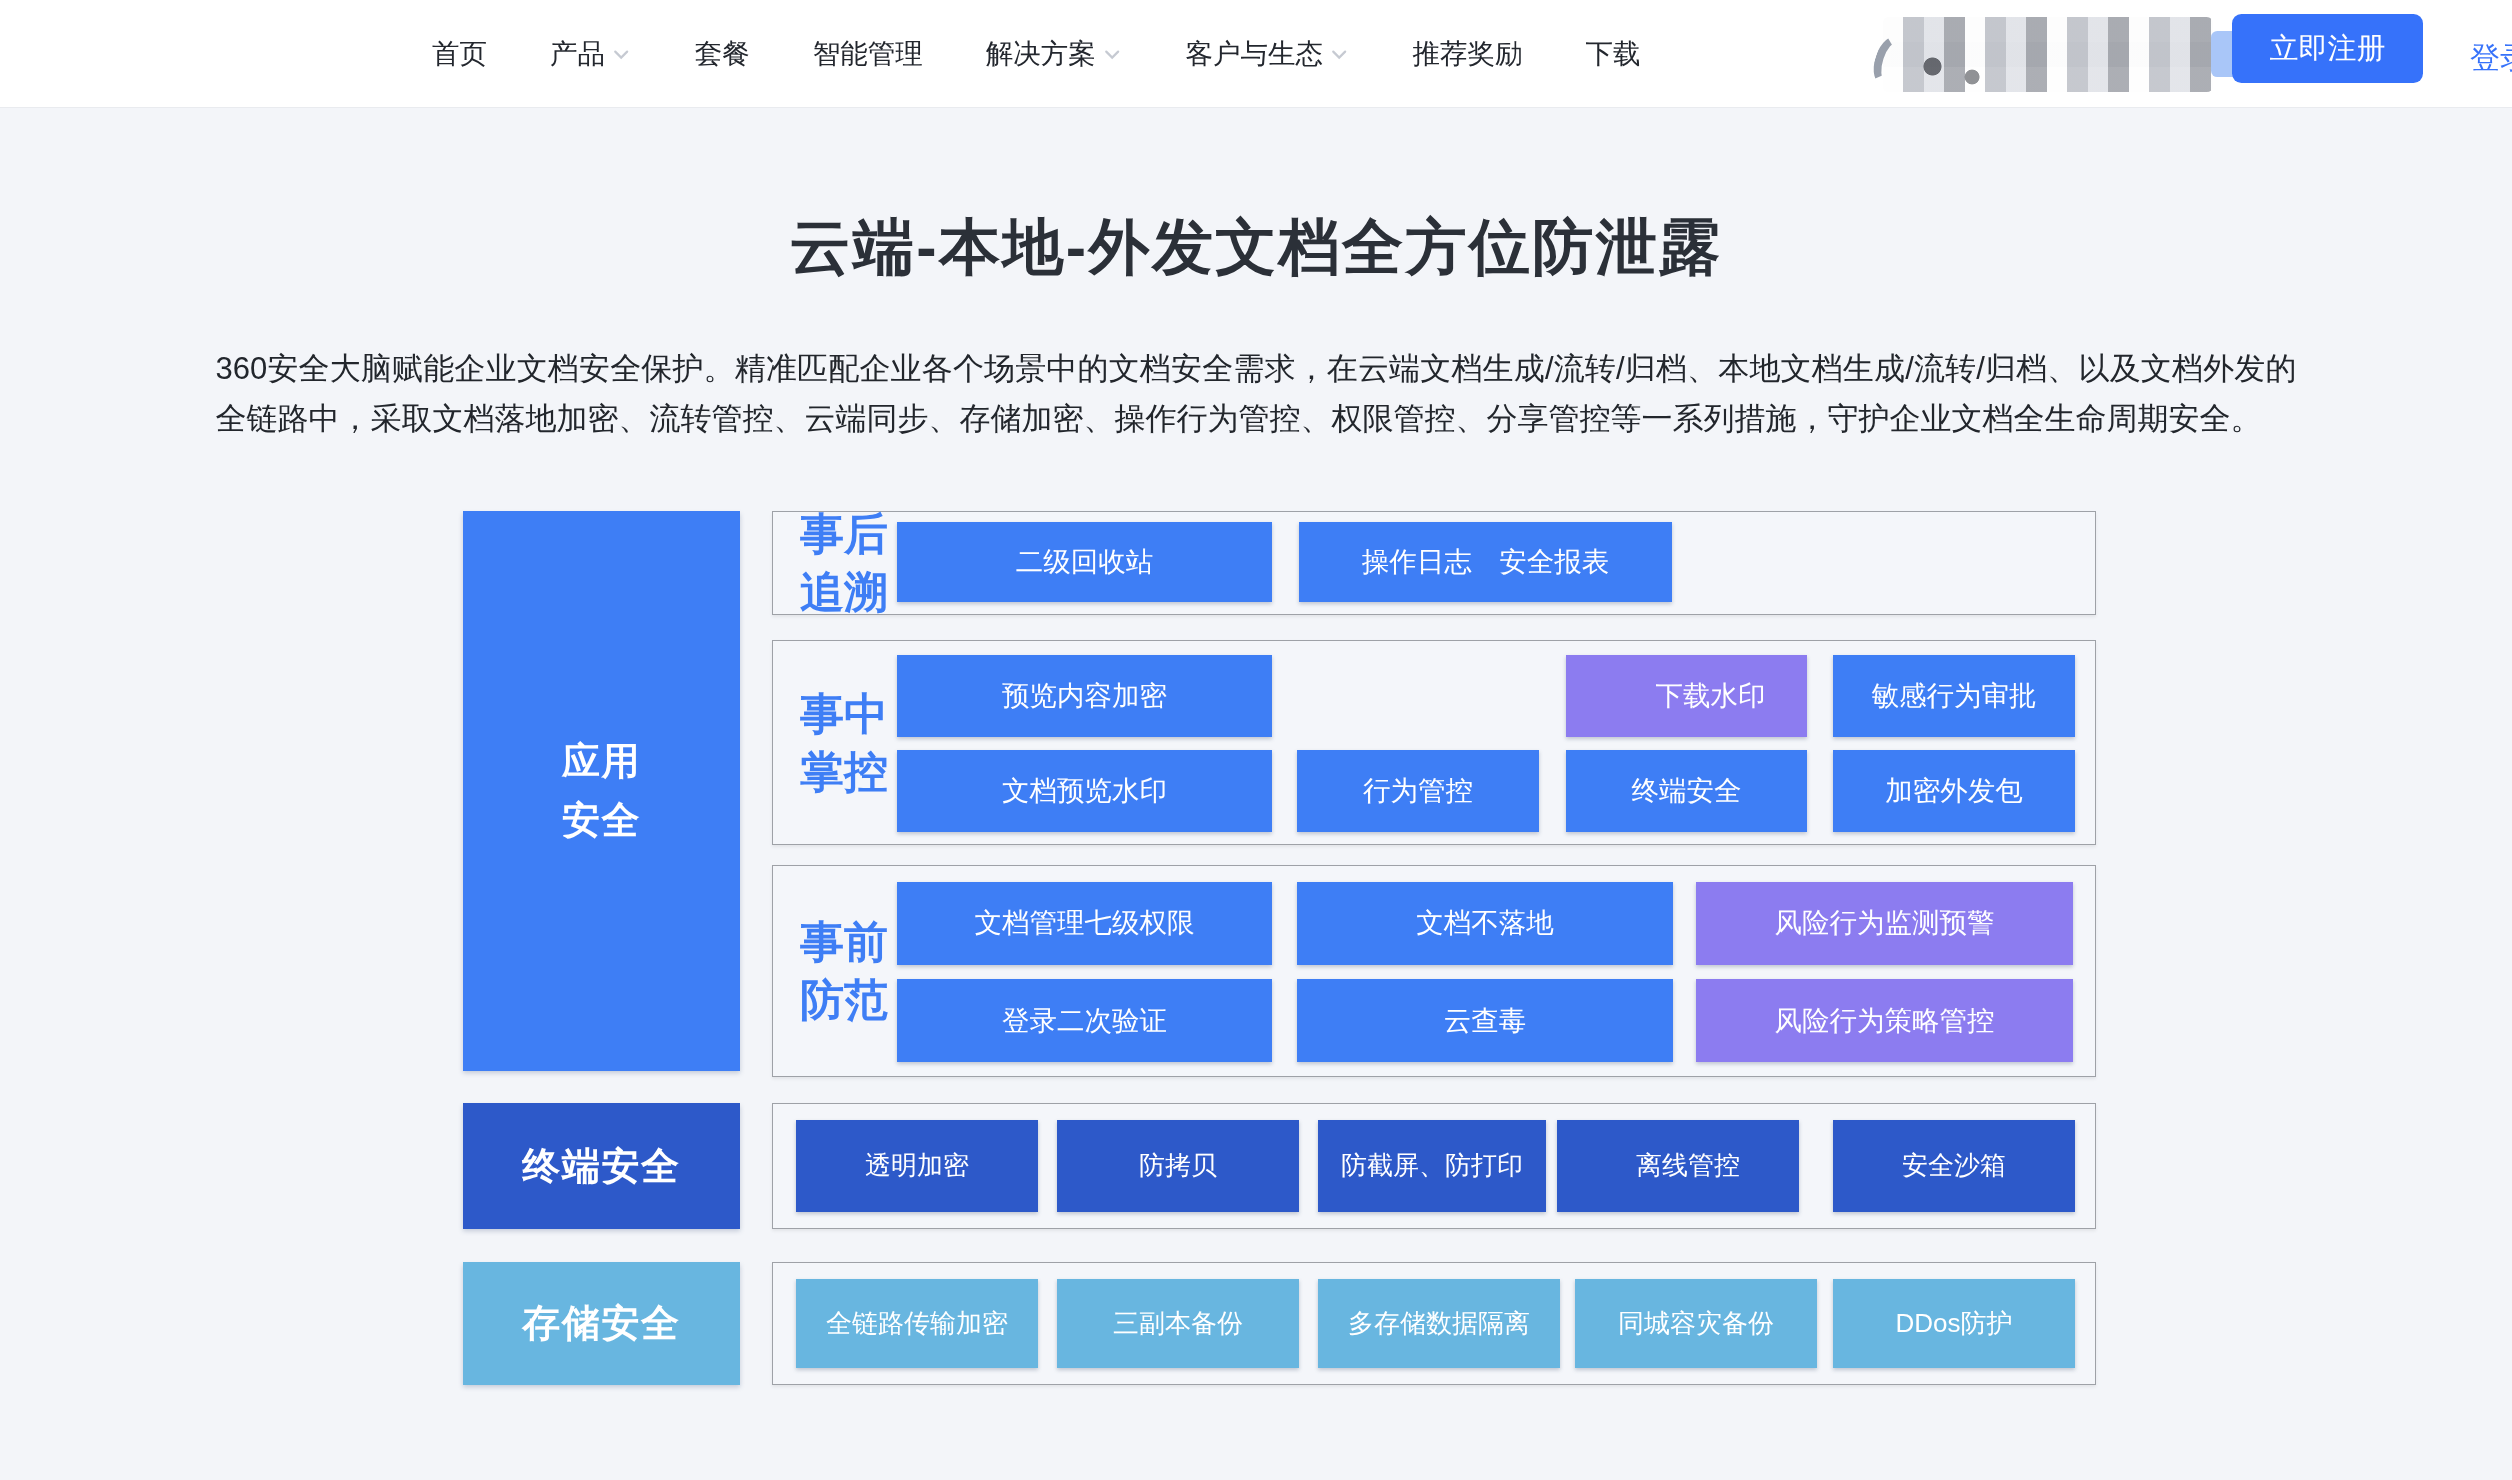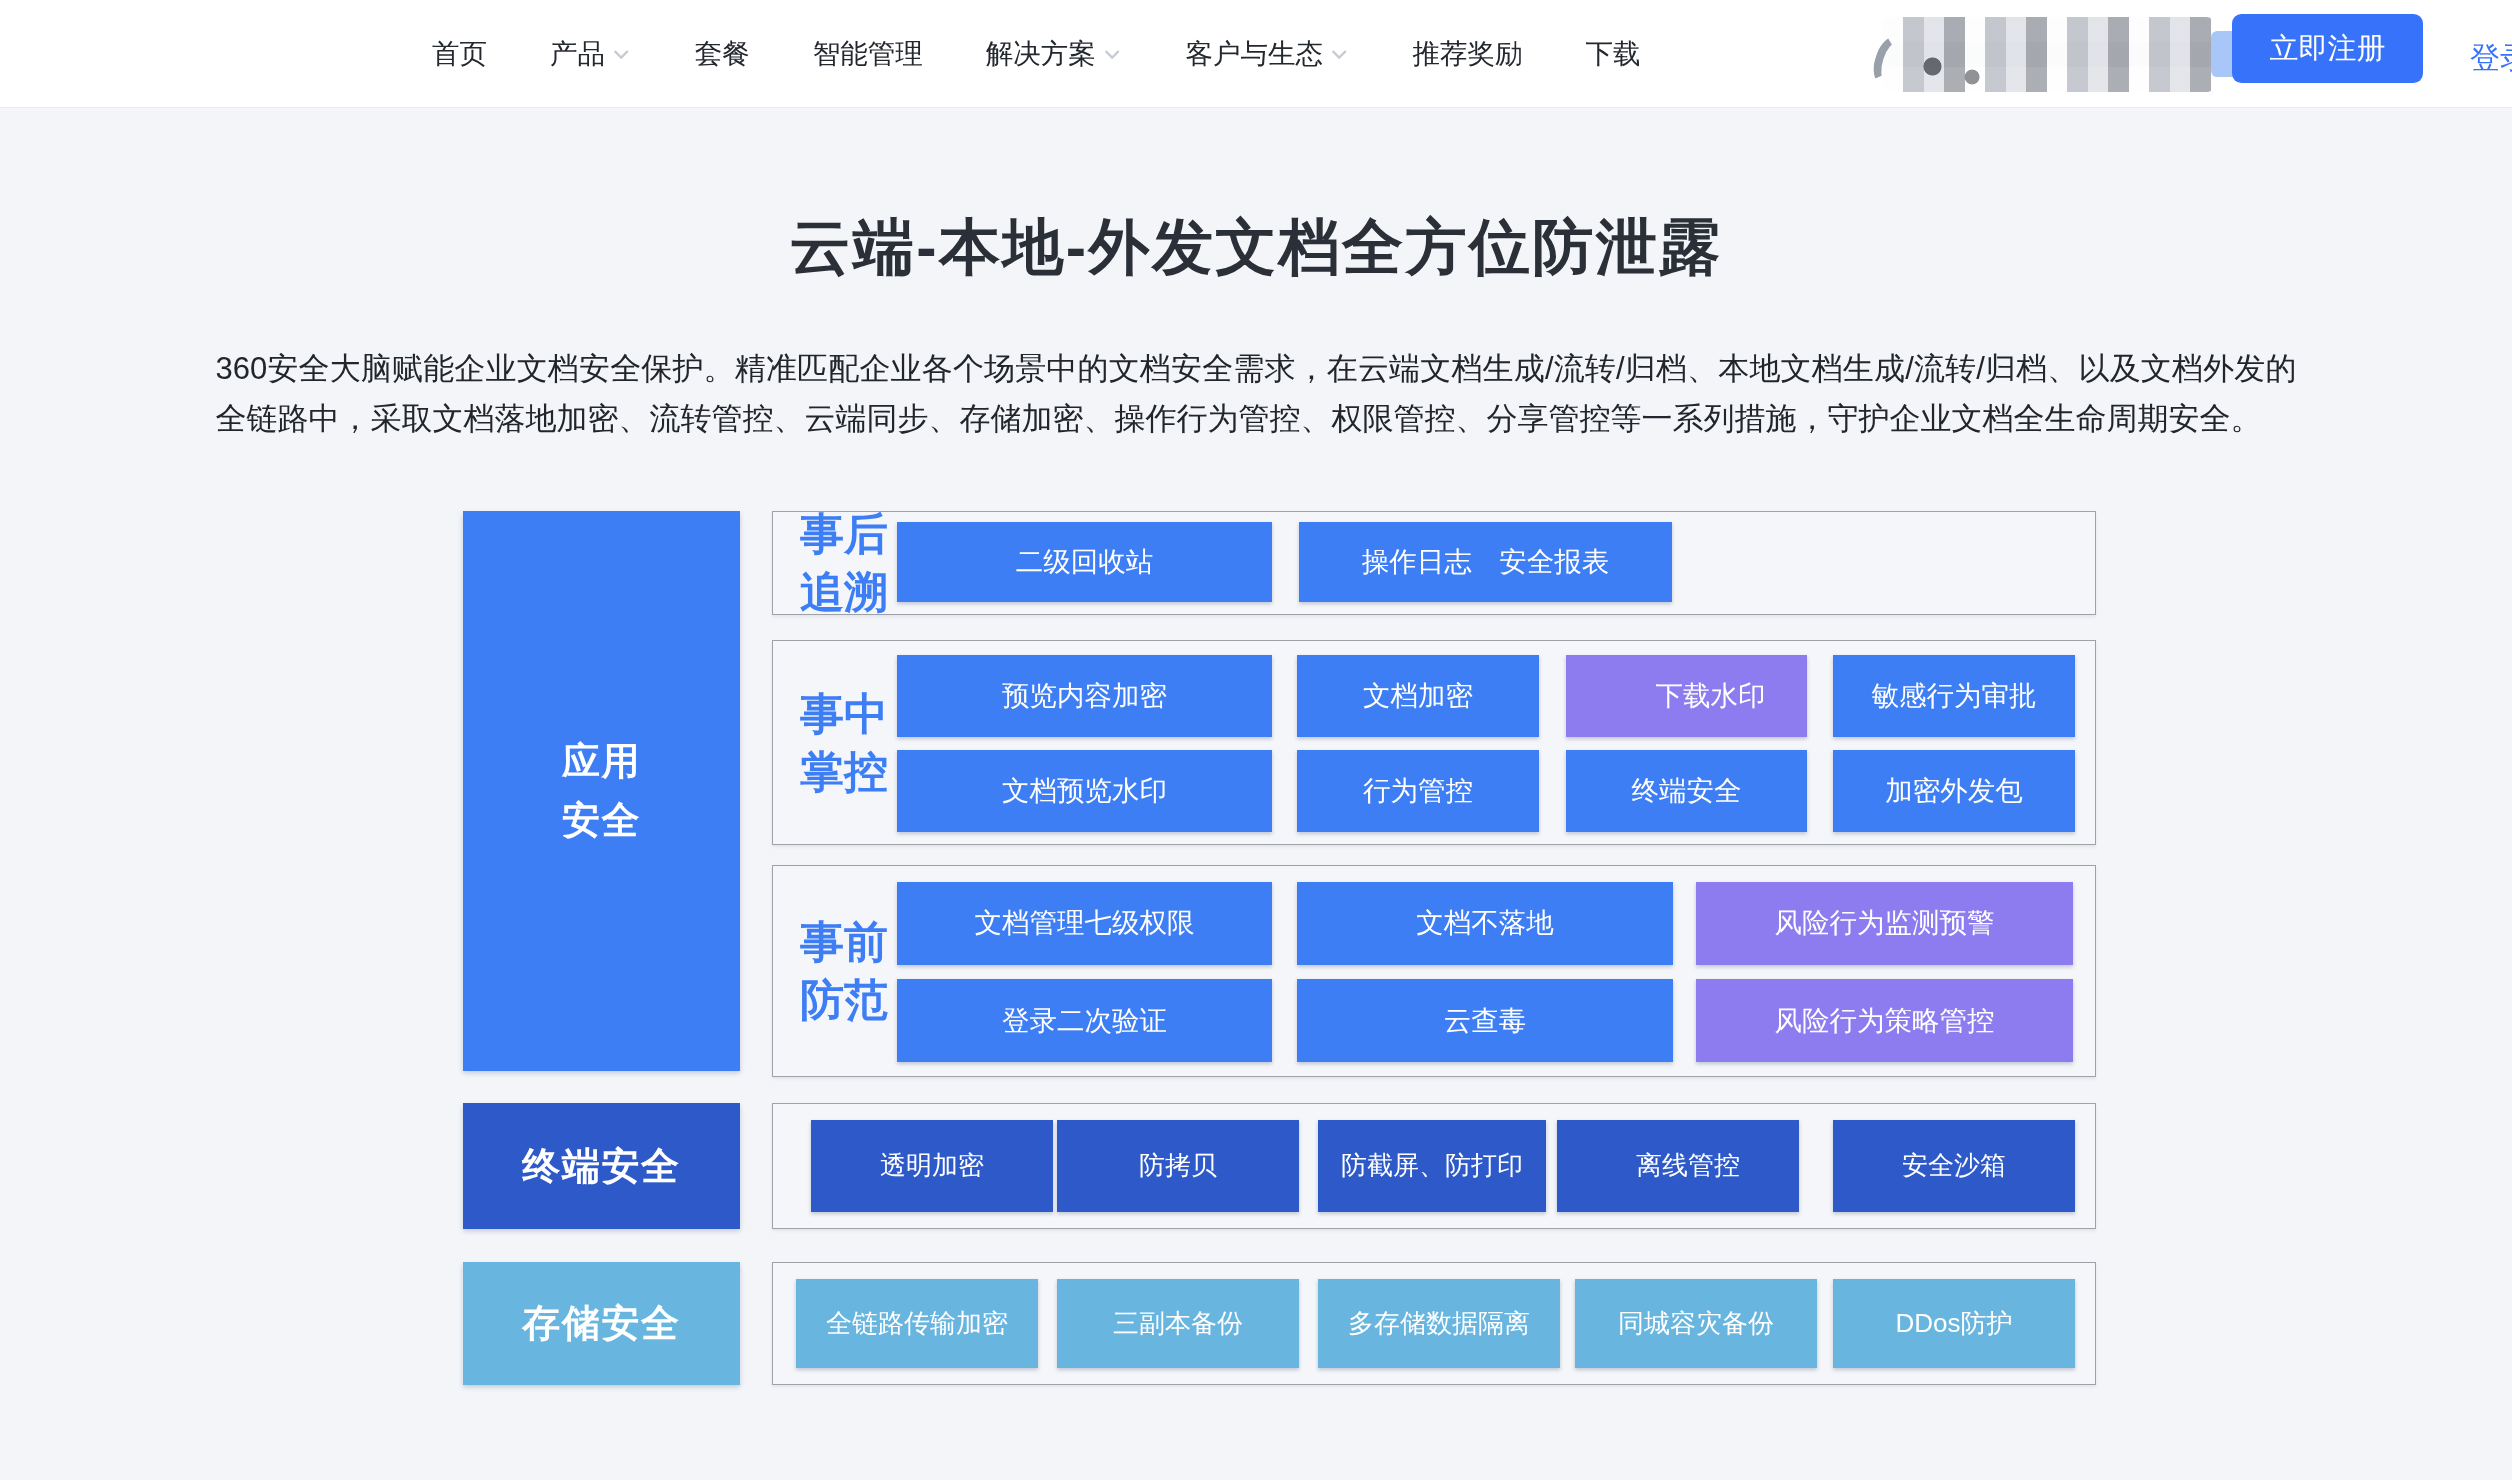--- a/index.html
+++ b/index.html
@@ -123,21 +123,20 @@
     <div class="fbox" style="left:124px;top:10.2px;width:375px;height:80px;">二级回收站</div>
     <div class="fbox" style="left:526px;top:10.2px;width:373px;height:80px;">操作日志　安全报表</div>
   </div>
 
   <div class="panel" style="top:129px;height:205px;">
     <div class="panel-label">
       <div>事中</div>
       <div>掌控</div>
     </div>
     <div class="fbox" style="left:124px;top:14px;width:375px;height:82px;">预览内容加密</div>
-    <div class="fbox" style="left:524px;top:14px;width:242px;height:82px;">文档加密</div>
     <div class="fbox purple" style="left:793px;top:14px;width:241px;height:82px;padding-left:48px;">下载水印</div>
     <div class="fbox" style="left:1060px;top:14px;width:242px;height:82px;">敏感行为审批</div>
     <div class="fbox" style="left:124px;top:109px;width:375px;height:82px;">文档预览水印</div>
     <div class="fbox" style="left:524px;top:109px;width:242px;height:82px;">行为管控</div>
     <div class="fbox" style="left:793px;top:109px;width:241px;height:82px;">终端安全</div>
     <div class="fbox" style="left:1060px;top:109px;width:242px;height:82px;">加密外发包</div>
   </div>
 
   <div class="panel" style="top:354px;height:212px;">
     <div class="panel-label">
@@ -146,21 +145,21 @@
     </div>
     <div class="fbox" style="left:124px;top:15.7px;width:375px;height:83px;">文档管理七级权限</div>
     <div class="fbox" style="left:524px;top:15.7px;width:376px;height:83px;">文档不落地</div>
     <div class="fbox purple" style="left:923px;top:15.7px;width:377px;height:83px;">风险行为监测预警</div>
     <div class="fbox" style="left:124px;top:113px;width:375px;height:83px;">登录二次验证</div>
     <div class="fbox" style="left:524px;top:113px;width:376px;height:83px;">云查毒</div>
     <div class="fbox purple" style="left:923px;top:113px;width:377px;height:83px;">风险行为策略管控</div>
   </div>
 
   <div class="panel p45" style="top:592px;height:126px;">
-    <div class="fbox dark" style="left:23px;top:15.7px;width:242px;height:92px;margin-left:15px;">透明加密</div>
+    <div class="fbox dark" style="left:23px;top:15.7px;width:242px;height:92px;">透明加密</div>
     <div class="fbox dark" style="left:284px;top:15.7px;width:242px;height:92px;">防拷贝</div>
     <div class="fbox dark" style="left:545px;top:15.7px;width:228px;height:92px;">防截屏、防打印</div>
     <div class="fbox dark" style="left:784px;top:15.7px;width:242px;height:92px;padding-left:20px;">离线管控</div>
     <div class="fbox dark" style="left:1060px;top:15.7px;width:242px;height:92px;">安全沙箱</div>
   </div>
 
   <div class="panel p45" style="top:751px;height:123px;">
     <div class="fbox light" style="left:23px;top:15.7px;width:242px;height:89px;">全链路传输加密</div>
     <div class="fbox light" style="left:284px;top:15.7px;width:242px;height:89px;">三副本备份</div>
     <div class="fbox light" style="left:545px;top:15.7px;width:242px;height:89px;">多存储数据隔离</div>

